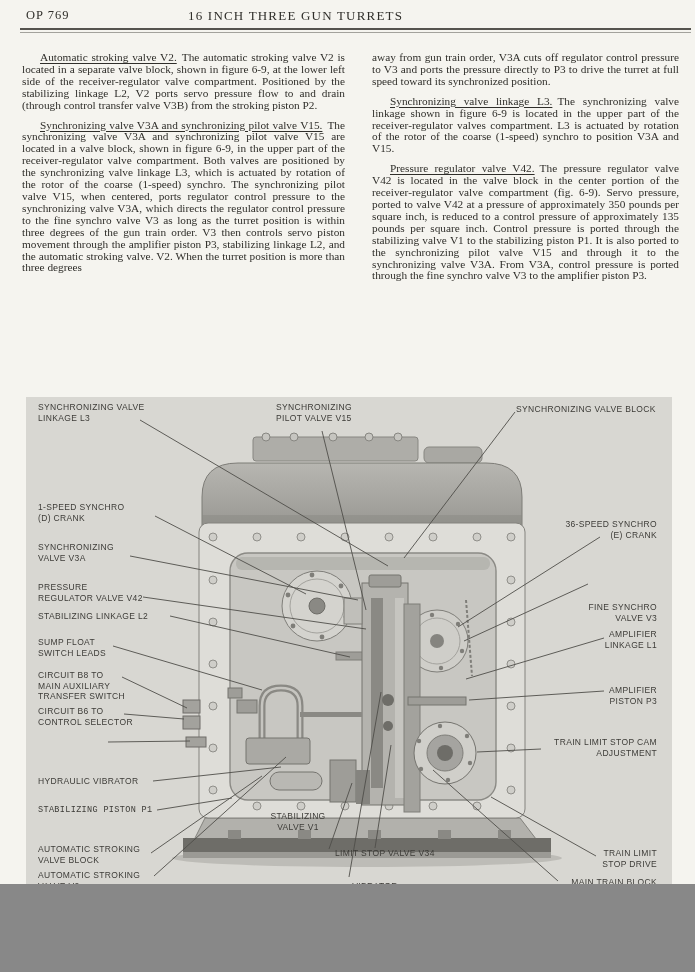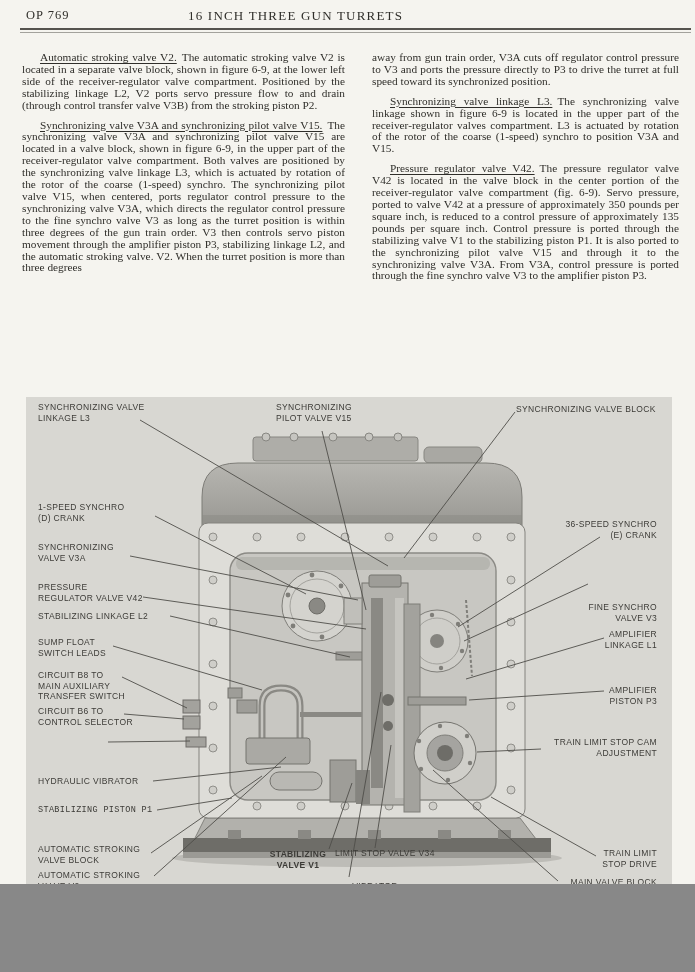--- a/index.html
+++ b/index.html
@@ -273,25 +273,25 @@
   <div class="fig-label" style="left:38px; top:706px;">CIRCUIT B6 TO
 CONTROL SELECTOR</div>
   <div class="fig-label al-r" style="right:38px; top:737px;">TRAIN LIMIT STOP CAM
 ADJUSTMENT</div>
   <div class="fig-label" style="left:38px; top:776px;">HYDRAULIC VIBRATOR</div>
   <div class="fig-label" style="left:38px; top:805px;font-family:Liberation Mono, monospace;">STABILIZING PISTON P1</div>
   <div class="fig-label" style="left:38px; top:844px;">AUTOMATIC STROKING
 VALVE BLOCK</div>
   <div class="fig-label" style="left:38px; top:870px;">AUTOMATIC STROKING
 VALVE V2</div>
-  <div class="fig-label al-c" style="left:253px; top:849px; width:90px;font-weight:bold;">STABILIZING
+  <div class="fig-label al-c" style="left:253px; top:811px; width:90px;">STABILIZING
 VALVE V1</div>
   <div class="fig-label al-c" style="left:330px; top:881px; width:90px;">VIBRATOR
 THROTTLE</div>
   <div class="fig-label" style="left:288px; top:848px;margin-left:47px;">LIMIT STOP VALVE V34</div>
   <div class="fig-label al-r" style="right:38px; top:848px;margin-left:46px;">TRAIN LIMIT
 STOP DRIVE</div>
-  <div class="fig-label al-r" style="right:38px; top:877px;">MAIN VALVE BLOCK</div>
+  <div class="fig-label al-r" style="right:38px; top:877px;">MAIN TRAIN BLOCK</div>
 
   <div class="caption">Figure 6-9.  Train Receiver-Regulator Mk 18 Mod 5,Valve Compartment</div>
   <div class="page-number">6-14</div>
 
 </div>
 
 </body></html>

